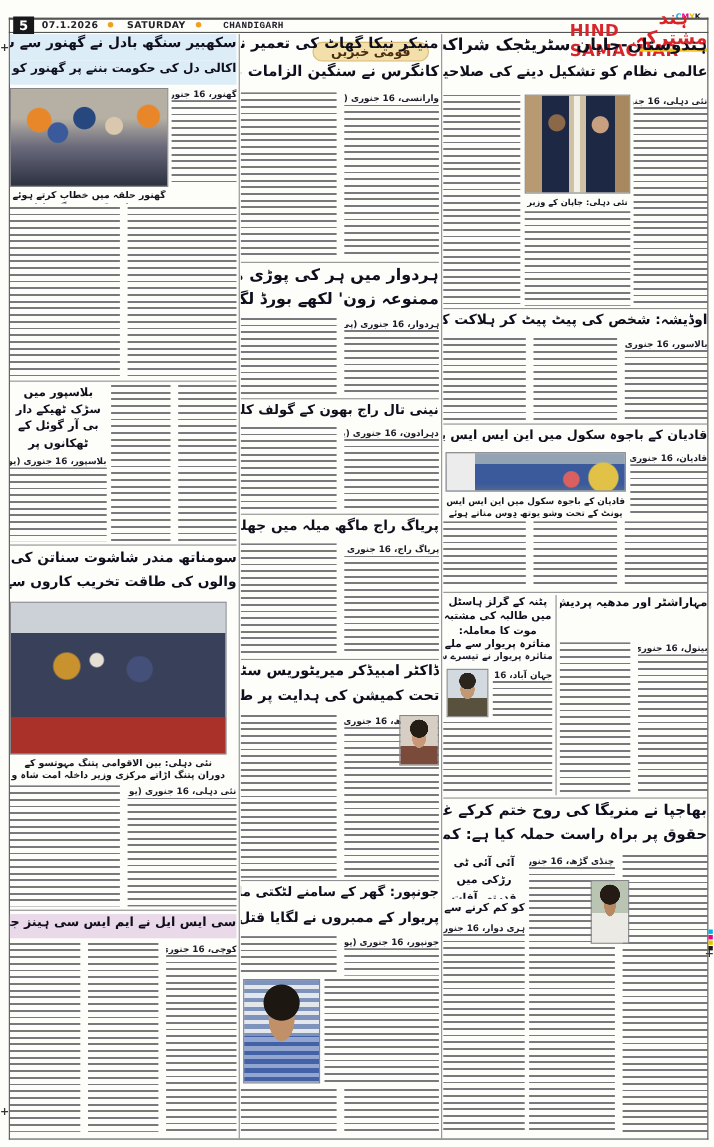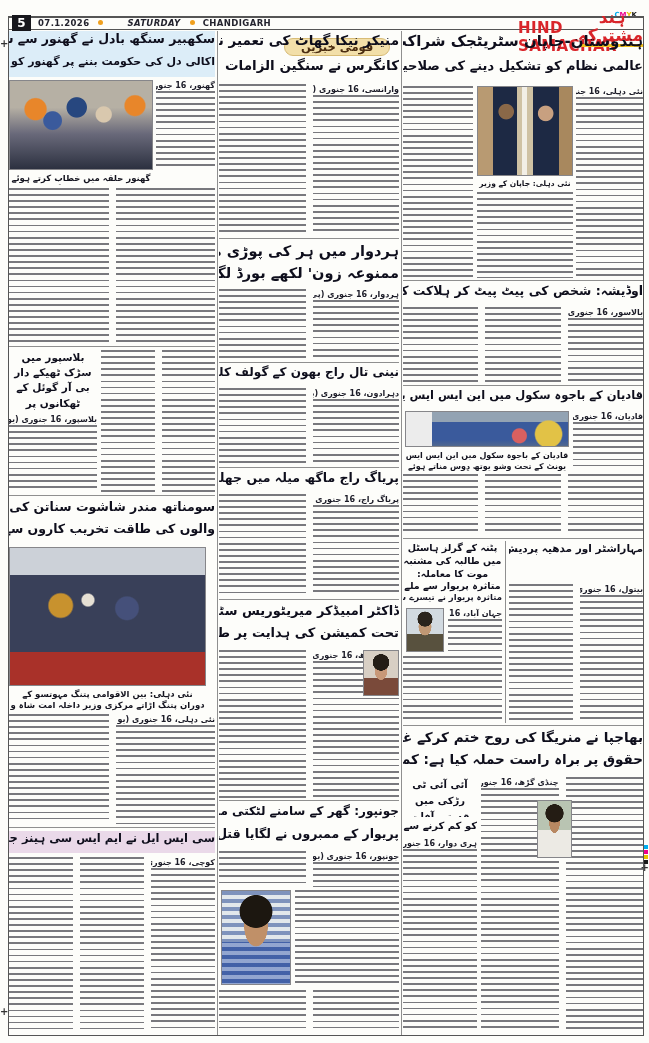--- a/index.html
+++ b/index.html
@@ -60,23 +60,23 @@
 <div class="frame" style="left:8px; top:16px; width:636px; height:2px;"></div>
 <div class="frame" style="left:8px; top:29px; width:636px; height:1px;"></div>
 <div class="frame" style="left:8px; top:16px; width:1px; height:1020px;"></div>
 <div class="frame" style="left:643px; top:16px; width:1px; height:1020px;"></div>
 <div class="frame" style="left:8px; top:1035px; width:636px; height:1px;"></div>
 
 <div class="abs" style="left:8px; top:16px; width:636px; height:13px; display:flex; align-items:center;">
   <div class="pagenum" style="margin-left:4px;">5</div>
   <span class="hdr-text" style="margin-left:7px;">07.1.2026</span>
   <span class="dot" style="margin-left:9px;"></span>
-  <span class="hdr-text" style="margin-left:24px;font-style:italic;">SATURDAY</span>
+  <span class="hdr-text" style="margin-left:12px;">SATURDAY</span>
   <span class="dot" style="margin-left:9px;"></span>
-  <span class="hdr-text" style="margin-left:8px;">CHANDIGARH</span>
+  <span class="hdr-text" style="margin-left:20px;font-family:Liberation Mono, monospace;">CHANDIGARH</span>
   <div style="flex:1"></div>
 </div>
 <div class="abs badge" style="left:284px; top:14px;margin-top:24px;">قومی خبریں</div>
 <div class="abs brand-en" style="left:518px; top:19px;">HIND SAMACHAR</div>
 <div class="abs brand-ur" style="left:581px; top:8px; width:62px; text-align:center;">ہند مشترکہ</div>
 
 <div class="rv" style="left:217px; top:31px; height:1004px;"></div>
 <div class="rv" style="left:401px; top:31px; height:1004px;"></div>
 
 <section>

